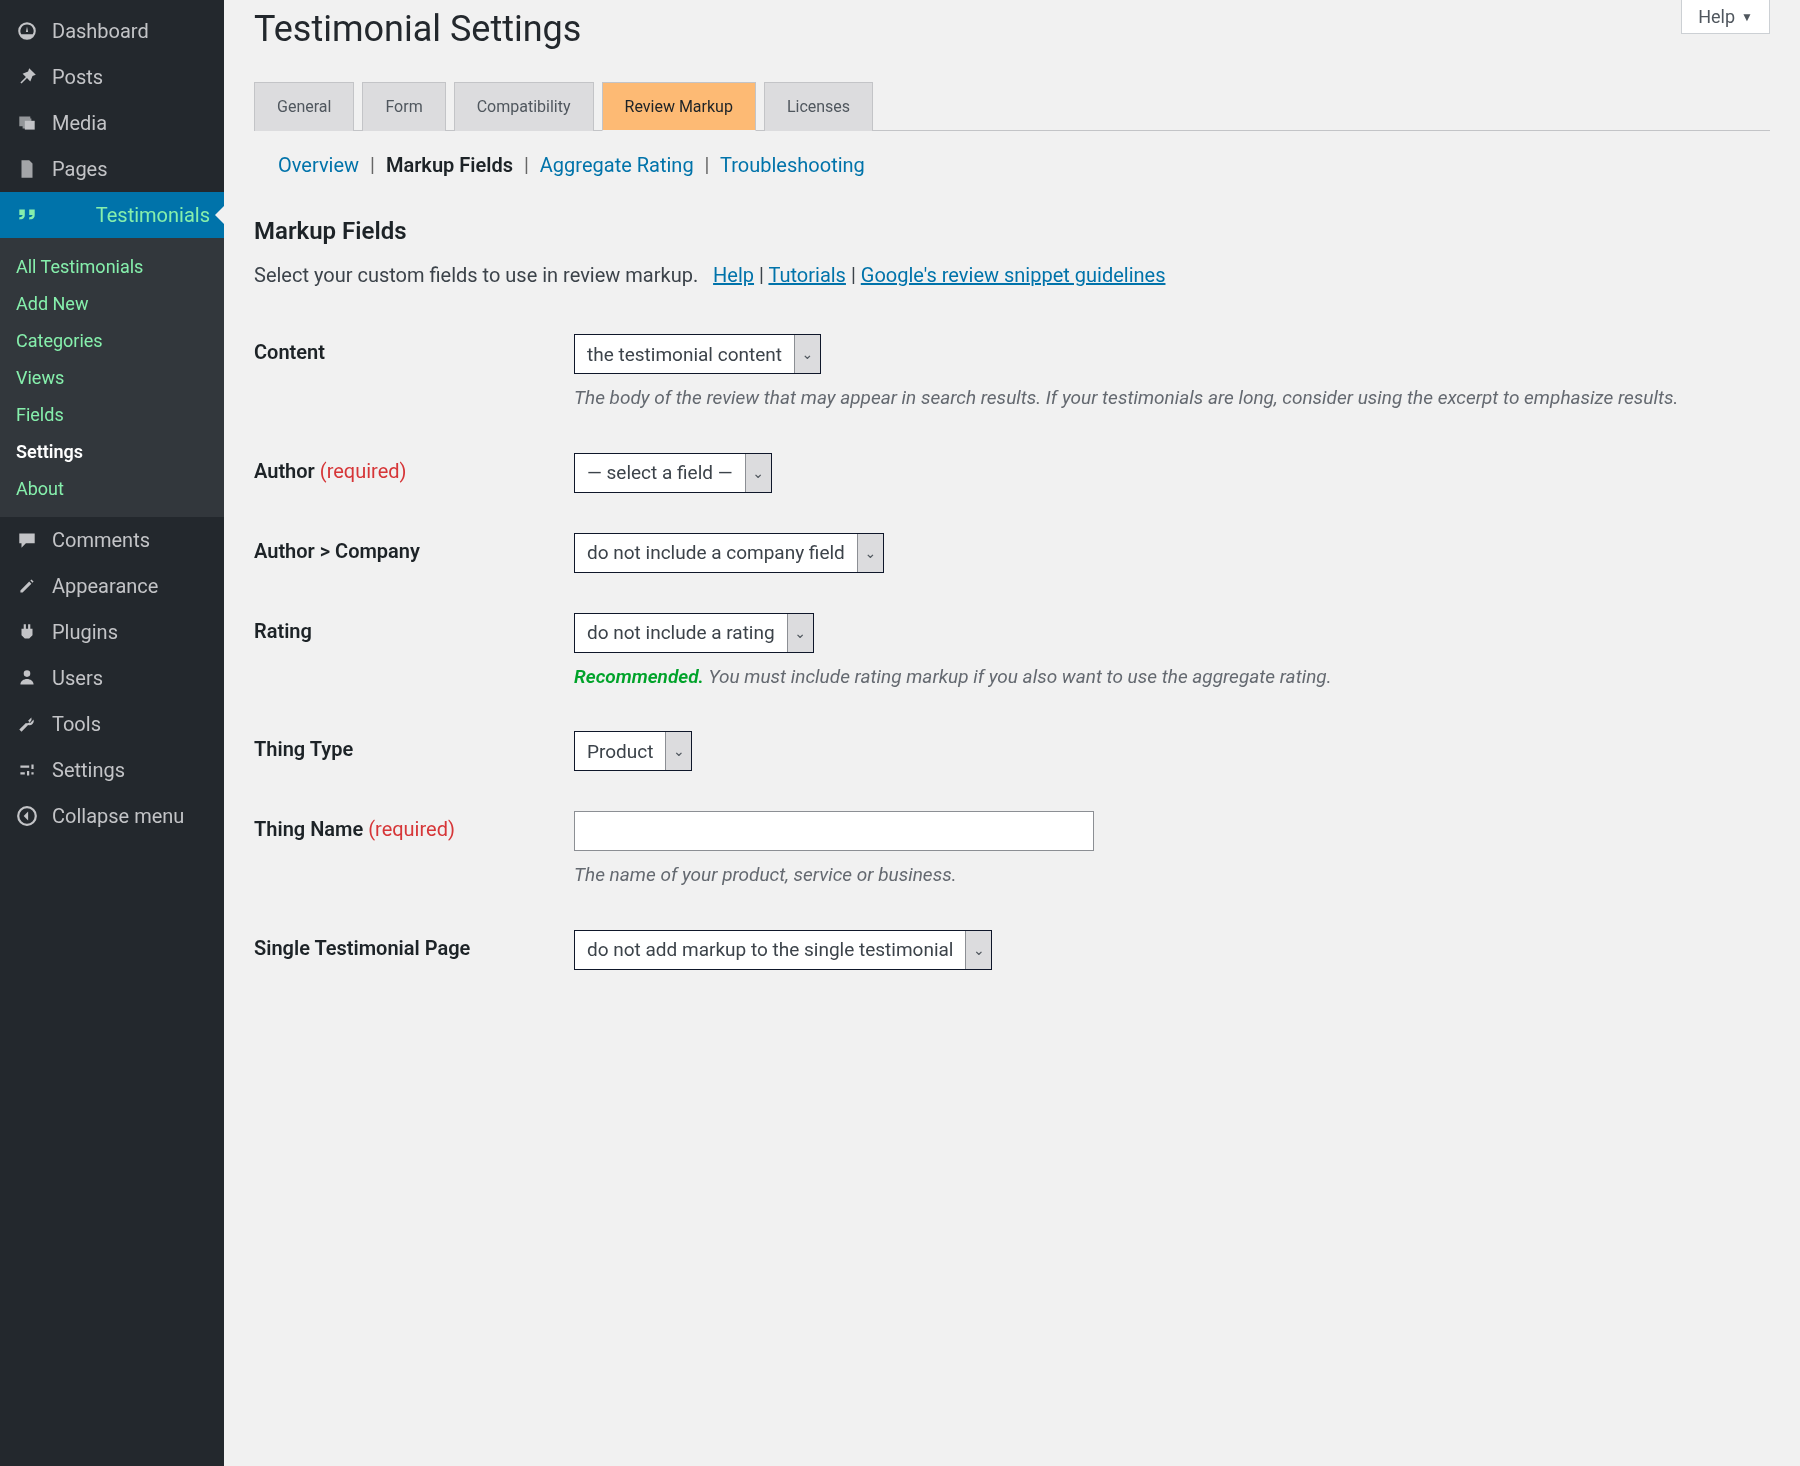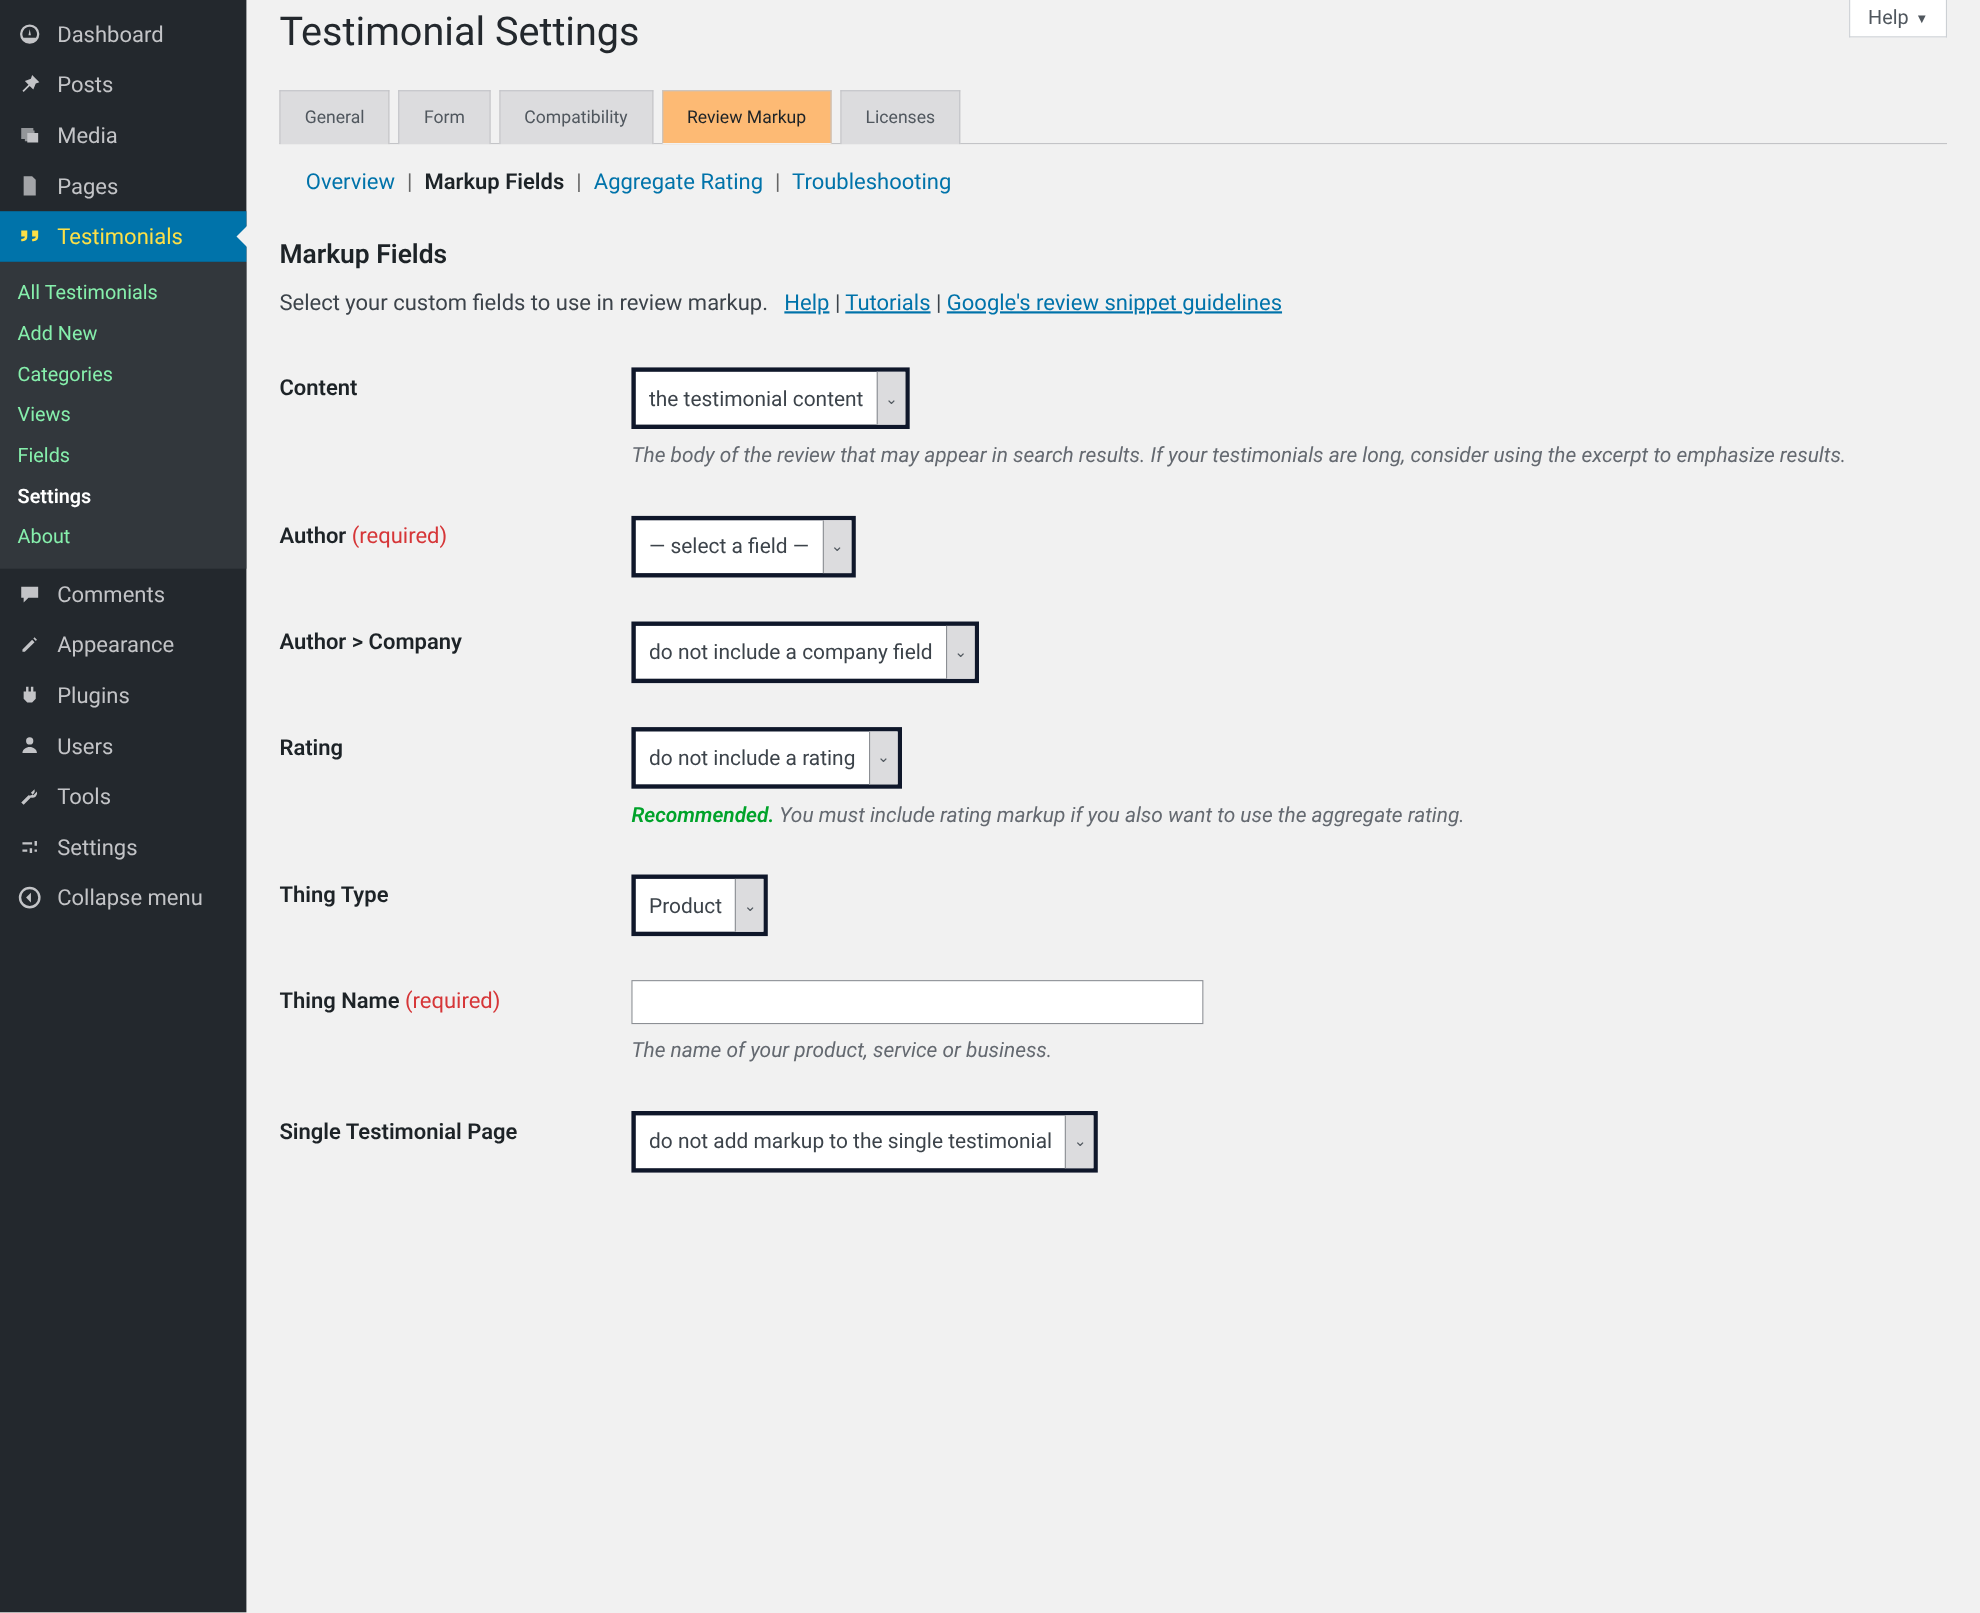--- a/index.html
+++ b/index.html
@@ -2,21 +2,21 @@
 <html><head>
 <meta charset="utf-8">
 <style>
 * { box-sizing: border-box; margin: 0; padding: 0; }
 body { font-family: -apple-system, BlinkMacSystemFont, "Segoe UI", Roboto, Helvetica, Arial, sans-serif; background: #f1f1f1; color: #3c434a; font-size: 19px; }
 .app { display: flex; min-height: 100vh; }
 
 
 .sidebar { width: 224px; background: #23282d; color: #eee; flex-shrink: 0; padding-top: 8px; }
 .menu-item { display: flex; align-items: center; padding: 10px 14px; color: #c3c4c7; cursor: pointer; font-size: 20px; }
-.menu-item.current { background: #0073aa; color: #fde047; position: relative; }
+.menu-item.current { background: #0073aa; color: #86efac; position: relative; gap: 44px; }
 .menu-item.current::after { content: ""; position: absolute; right: -1px; top: 50%; transform: translateY(-50%); border: 10px solid transparent; border-right-color: #f1f1f1; }
 .menu-icon { width: 26px; height: 26px; margin-right: 12px; display: inline-flex; align-items: center; justify-content: center; }
 .menu-icon svg { width: 22px; height: 22px; fill: currentColor; }
 .submenu { background: #32373c; padding: 10px 0; }
 .submenu-item { padding: 8px 16px; color: #86efac; cursor: pointer; font-size: 18px; }
 .submenu-item.current { color: #fff; font-weight: 600; }
 
 
 .main { flex: 1; padding: 0 30px 40px 30px; position: relative; }
 .help-tab { position: absolute; top: 0; right: 30px; background: #fff; border: 1px solid #ccd0d4; border-top: none; padding: 6px 16px; font-size: 18px; cursor: pointer; display: flex; align-items: center; gap: 6px; color: #50575e; }
@@ -35,21 +35,21 @@
 
 .section-title { font-size: 24px; font-weight: 600; color: #1d2327; margin: 30px 0 18px 0; }
 .intro { font-size: 20px; color: #3c434a; margin-bottom: 47px; }
 .intro a { color: #0073aa; text-decoration: underline; }
 
 
 .form-row { display: flex; align-items: flex-start; margin-bottom: 40px; }
 .form-label { width: 320px; padding-top: 6px; font-weight: 600; color: #1d2327; font-size: 20px; flex-shrink: 0; }
 .form-label .req { color: #d63638; font-weight: 400; }
 .form-field { flex: 1; }
-.select-box { display: inline-flex; align-items: stretch; border: 4px solid #0f172a; background: #fff; font-size: 19px; height: 56px; }
+.select-box { display: inline-flex; align-items: stretch; border: 1px solid #0f172a; background: #fff; font-size: 19px; height: 40px; }
 .select-box .val { padding: 6px 12px; display: flex; align-items: center; }
 .select-box .caret { width: 26px; background: #dcdcde; border-left: 1px solid #8c8f94; display: flex; align-items: center; justify-content: center; font-size: 14px; color: #50575e; }
 .text-input { border: 1px solid #8c8f94; background: #fff; height: 40px; width: 520px; padding: 6px 10px; font-size: 19px; }
 .desc { font-style: italic; color: #646970; font-size: 19px; margin-top: 10px; line-height: 1.5; }
 .desc .rec { color: #00a32a; font-weight: 600; font-style: italic; }
 </style>
 </head>
 <body>
 
 <div class="app">

